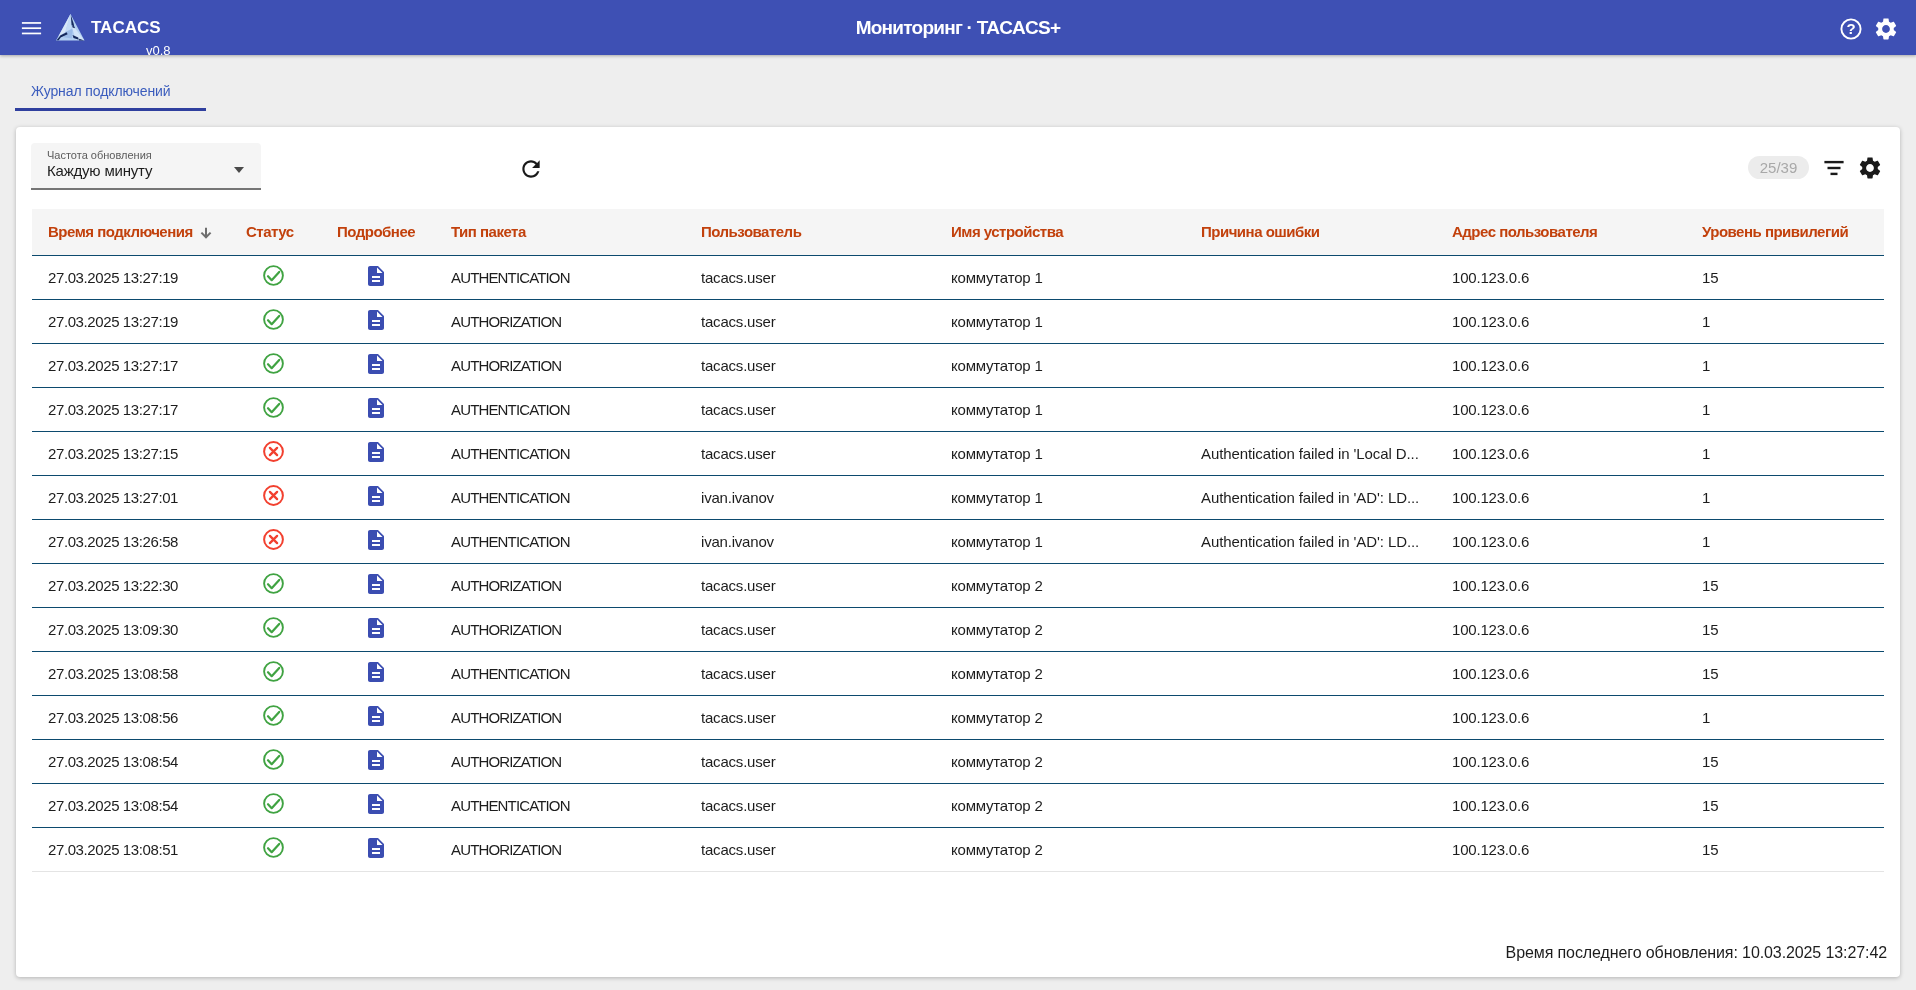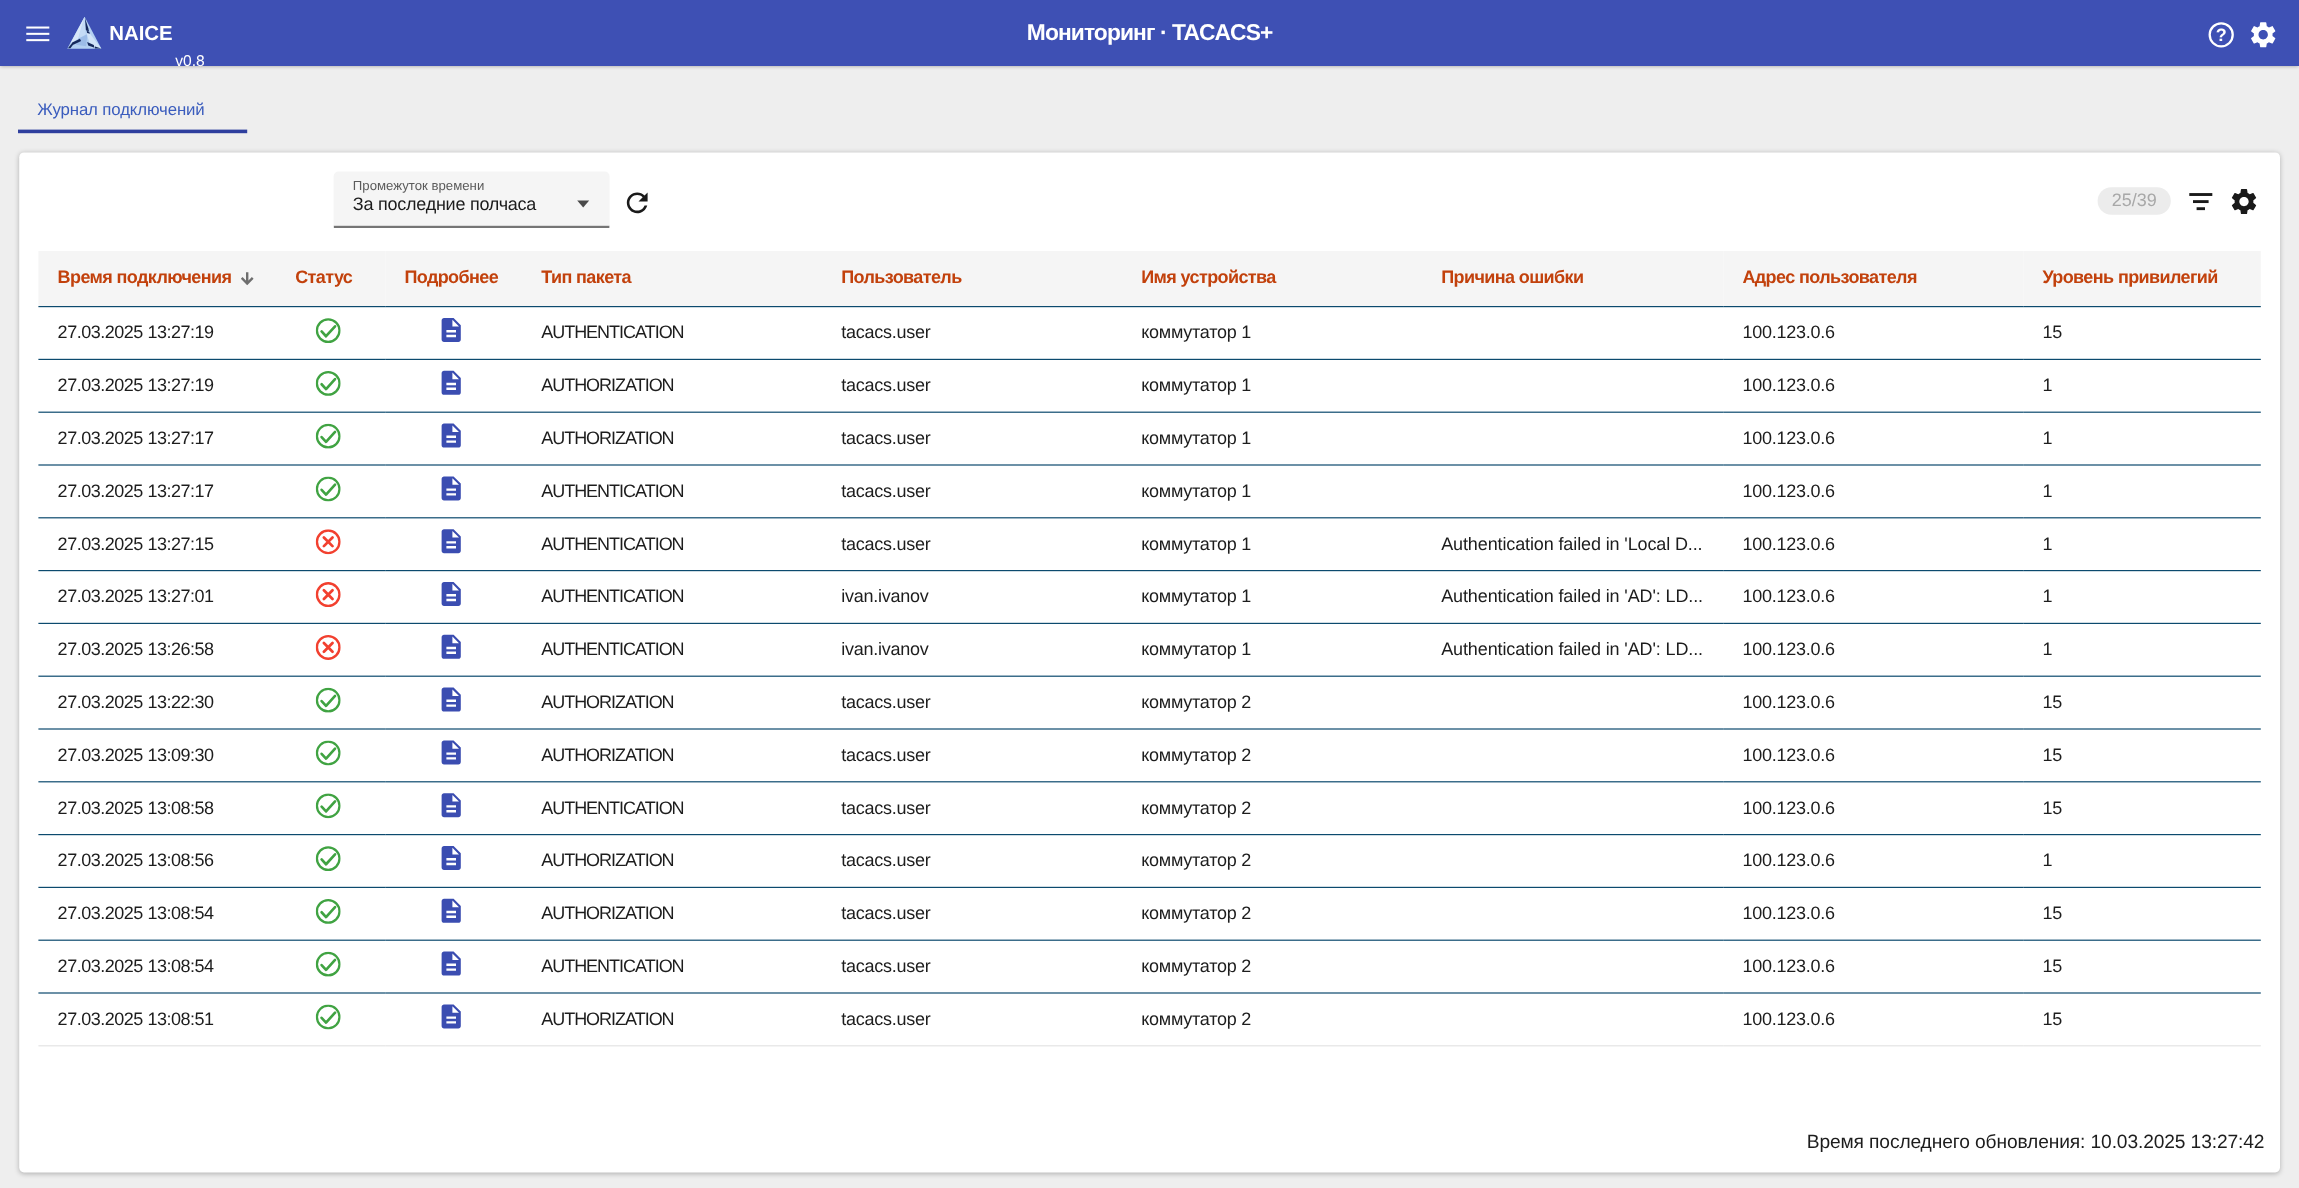--- a/index.html
+++ b/index.html
@@ -51,37 +51,37 @@
     <polygon points="14.5,0 9.2,18.2 15.4,14.8" fill="#c4dbf6"></polygon>
     <polygon points="9.2,18.2 16.8,14.6 15.8,24.6 7.4,23.2" fill="#9cbce8"></polygon>
     <polygon points="17,11.5 28.2,26.2 19.8,25.6 16.2,14" fill="#d2e4f8"></polygon>
     <polygon points="14.8,1 17.6,9.5 18.2,12.3 15.6,11.2" fill="#16295c"></polygon>
     <polygon points="16.2,11.5 18.4,12.6 19,14.2 16.6,13.6" fill="#16295c"></polygon>
     <polygon points="10.6,18.2 11.6,20.2 5.2,23.2 4.2,21.4" fill="#16295c"></polygon>
     <polygon points="0.6,26.2 4.4,21.4 5.5,22.4 2.7,26.2" fill="#16295c"></polygon>
     <polygon points="16.6,20.9 22.2,23.6 22.7,25.7 17.5,24" fill="#16295c"></polygon>
     <polygon points="23.2,24.8 28.3,26.5 23,26.5" fill="#16295c"></polygon>
   </svg>
-  <div class="brand">NAICE</div>
+  <div class="brand">TACACS</div>
     <div class="brandver">v0.8</div>
   <div class="title">Мониторинг · TACACS+</div>
   <svg class="hicon" style="left:1839px" width="24" height="24" viewBox="0 0 24 24">
       <circle cx="12" cy="12" r="9.6" fill="none" stroke="#fff" stroke-width="1.9"></circle>
       <text x="12" y="17.2" text-anchor="middle" font-size="15" font-weight="bold" fill="#fff" font-family="Liberation Sans">?</text>
     </svg>
   <svg class="hicon" style="left:1873px;top:16px" width="26" height="26" viewBox="0 0 24 24">
       <path fill="#fff" d="M19.14,12.94c0.04-0.3,0.06-0.61,0.06-0.94c0-0.32-0.02-0.64-0.07-0.94l2.03-1.58c0.18-0.14,0.23-0.41,0.12-0.61 l-1.92-3.32c-0.12-0.22-0.37-0.29-0.59-0.22l-2.39,0.96c-0.5-0.38-1.03-0.7-1.62-0.94L14.4,2.81c-0.04-0.24-0.24-0.41-0.48-0.41 h-3.84c-0.24,0-0.43,0.17-0.47,0.41L9.25,5.35C8.66,5.59,8.12,5.92,7.63,6.29L5.24,5.33c-0.22-0.08-0.47,0-0.59,0.22L2.74,8.87 C2.62,9.08,2.66,9.34,2.86,9.48l2.03,1.58C4.84,11.36,4.8,11.69,4.8,12s0.02,0.64,0.07,0.94l-2.03,1.58 c-0.18,0.14-0.23,0.41-0.12,0.61l1.92,3.32c0.12,0.22,0.37,0.29,0.59,0.22l2.39-0.96c0.5,0.38,1.03,0.7,1.62,0.94l0.36,2.54 c0.05,0.24,0.24,0.41,0.48,0.41h3.84c0.24,0,0.44-0.17,0.47-0.41l0.36-2.54c0.59-0.24,1.13-0.56,1.62-0.94l2.39,0.96 c0.22,0.08,0.47,0,0.59-0.22l1.92-3.32c0.12-0.22,0.07-0.47-0.12-0.61L19.14,12.94z M12,15.6c-1.98,0-3.6-1.62-3.6-3.6 s1.62-3.6,3.6-3.6s3.6,1.62,3.6,3.6S13.98,15.6,12,15.6z"></path>
     </svg>
 </div>
 <div class="tab">Журнал подключений</div>
 <div class="tabline"></div>
 <div class="card">
-  <div class="field" style="left:262px">
-    <div class="flabel">Промежуток времени</div>
-    <div class="fvalue">За последние полчаса</div>
+  <div class="field" style="left:15px">
+    <div class="flabel">Частота обновления</div>
+    <div class="fvalue">Каждую минуту</div>
     <div class="farrow"></div>
   </div>
   <svg style="position:absolute;left:502px;top:29px" width="26" height="26" viewBox="0 0 24 24">
       <path fill="#1a1a1a" d="M17.65,6.35C16.2,4.9,14.21,4,12,4c-4.42,0-7.99,3.58-7.99,8s3.57,8,7.99,8c3.73,0,6.84-2.55,7.73-6h-2.08 c-0.82,2.33-3.04,4-5.65,4c-3.31,0-6-2.69-6-6s2.69-6,6-6c1.66,0,3.14,0.69,4.22,1.78L13,11h7V4L17.65,6.35z"></path>
     </svg>
   <div class="pill">25/39</div>
   <svg style="position:absolute;left:1806px;top:29px" width="24" height="24" viewBox="0 0 24 24">
       <g fill="#1a1a1a">
         <rect x="2.4" y="4.9" width="19.2" height="2.4"></rect>
         <rect x="5.5" y="10.8" width="13" height="2.4"></rect>

